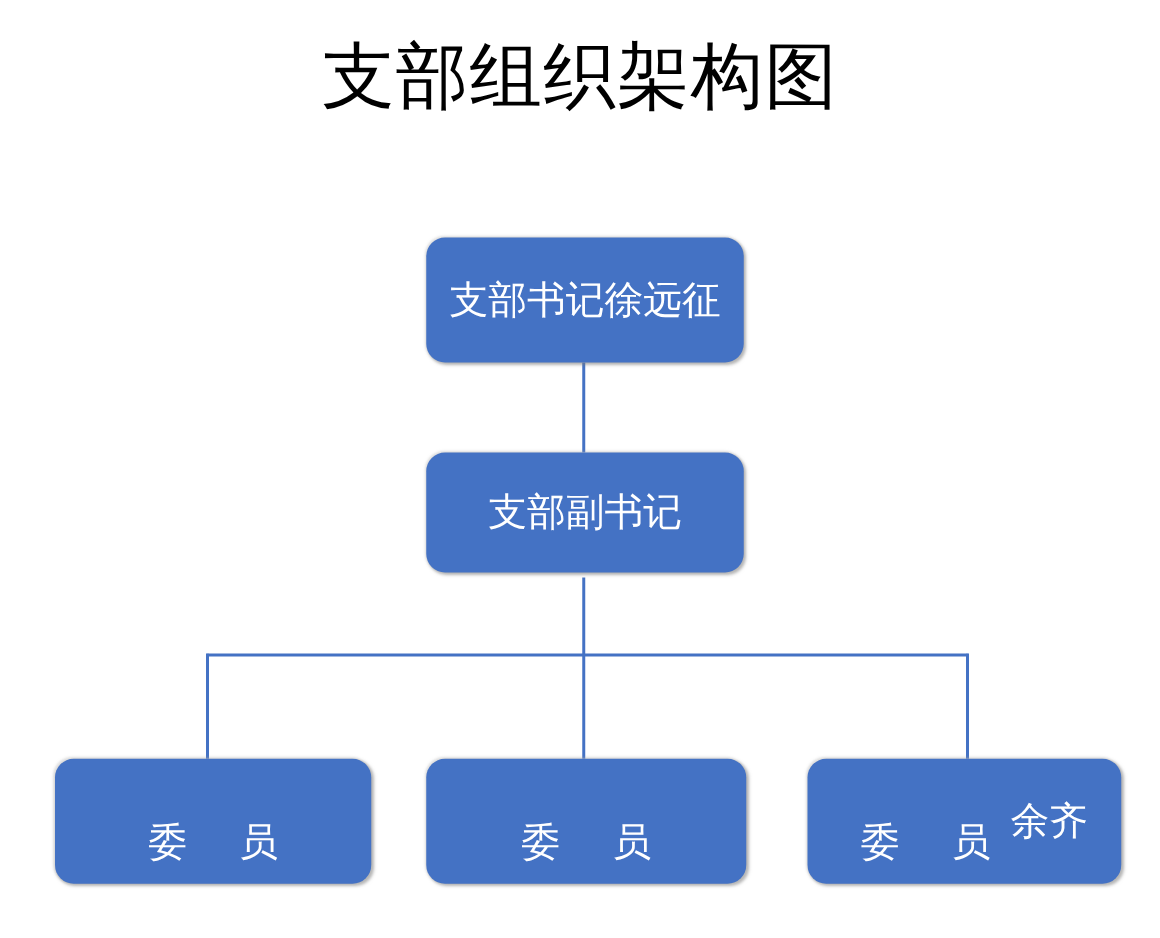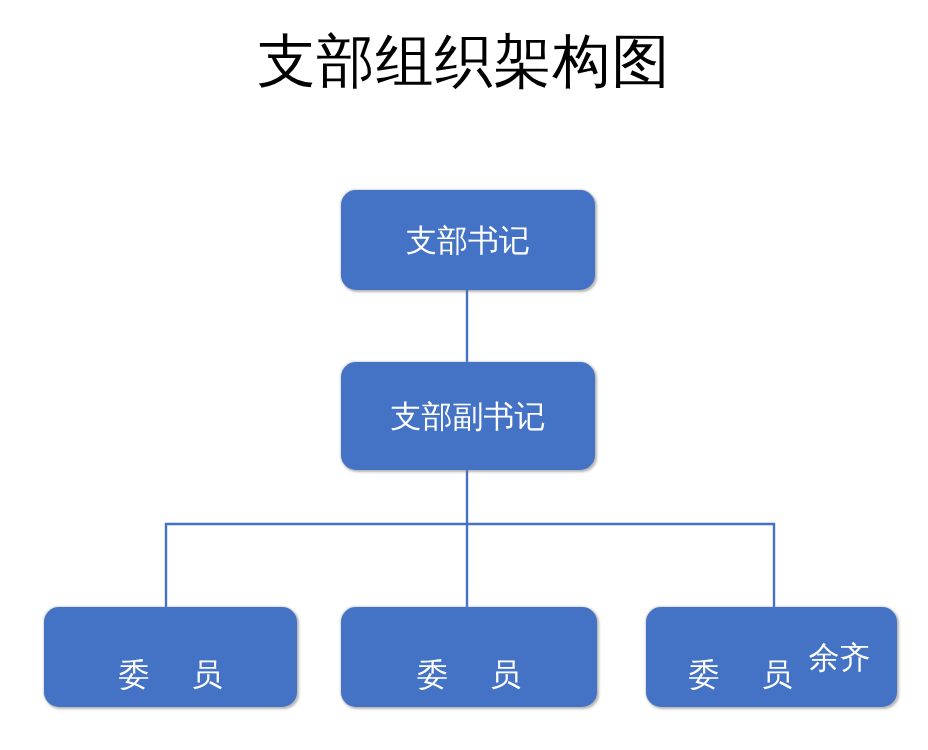--- a/index.html
+++ b/index.html
@@ -69,21 +69,21 @@
     text-align: center;
   }
   .node .line.spaced {
     letter-spacing: 16px;
     text-indent: 16px;
     margin-top: 33px;
   }
 
   
   #node-secretary      { left: 341px; top: 190px; width: 254px; height: 100px; }
-  #node-deputy         { left: 341px; top: 362px; width: 254px; height: 108px; }
+  #node-deputy         { left: 341px; top: 362px; width: 254px; height: 96px; }
   #node-member-hupeng  { left:  44px; top: 607px; width: 253px; height: 100px; }
   #node-member-dengxuefen { left: 341px; top: 607px; width: 256px; height: 100px; }
   #node-member-yuqi    { left: 646px; top: 607px; width: 251px; height: 100px; }
 </style>
 </head>
 <body>
 
 <div id="canvas">
 
   <div id="chart-title">支部组织架构图</div>
@@ -96,20 +96,21 @@
 
     <line x1="165" y1="524" x2="775" y2="524" stroke="#4472C4" stroke-width="2.4"></line>
 
     <line x1="166" y1="523" x2="166" y2="607" stroke="#4472C4" stroke-width="2.4"></line>
 
     <line x1="774" y1="523" x2="774" y2="607" stroke="#4472C4" stroke-width="2.4"></line>
   </svg>
 
   <div class="node" id="node-secretary">
     <div class="line">支部书记</div>
+    <div class="line">徐远征</div>
   </div>
 
   <div class="node" id="node-deputy">
     <div class="line">支部副书记</div>
   </div>
 
   <div class="node" id="node-member-hupeng">
     <div class="line spaced">委 员</div>
   </div>
 

